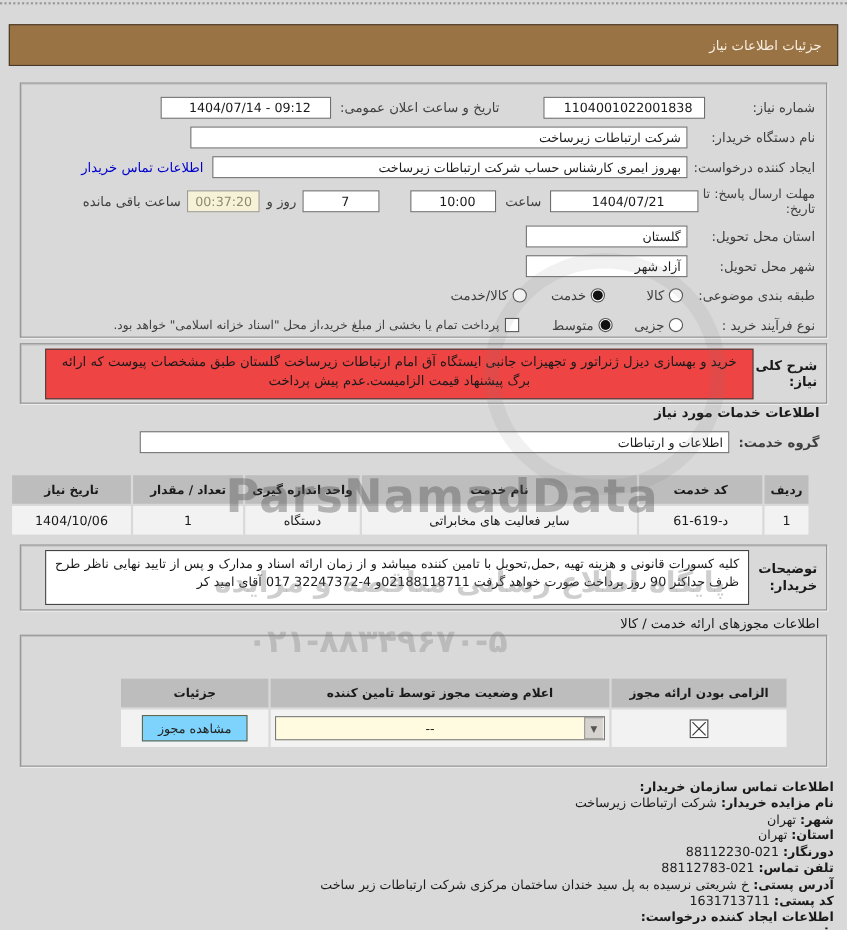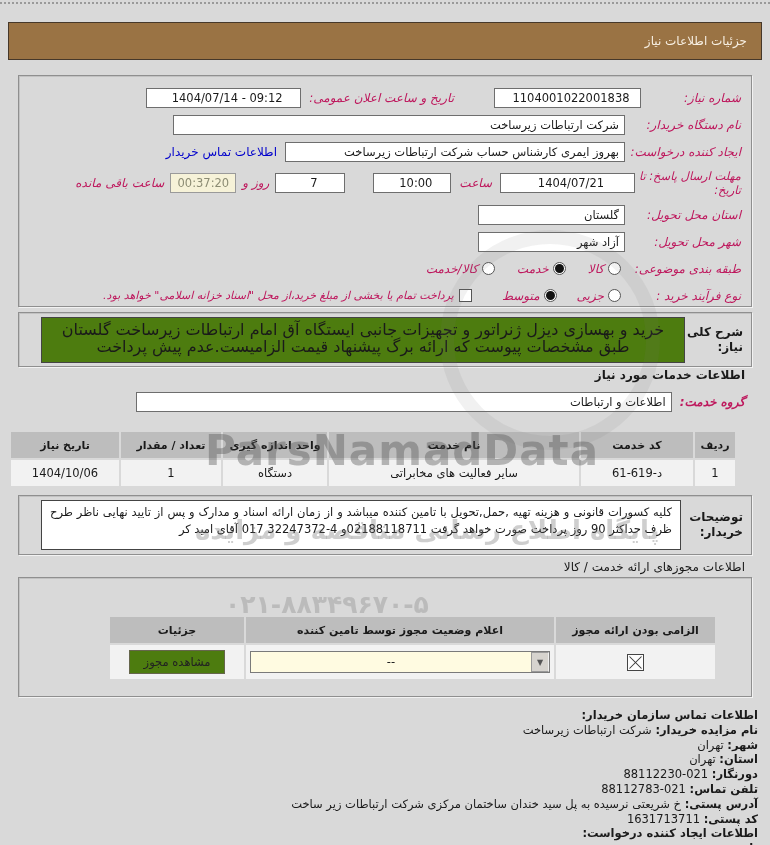--- a/index.html
+++ b/index.html
@@ -12,42 +12,42 @@
   .title-bar { position:absolute; top:22px; right:8px; left:8px; height:38px;
     background:#9a7344; border:1px solid #46382a; color:#f7efe2;
     display:flex; align-items:center; padding-right:14px; font-size:12px; }
 
   .panel { position:absolute; right:18px; left:18px; background:#d9d9d9;
     border:1px solid #8f8f8f; box-shadow: inset 1px 1px 0 #c2c2c2, 1px 1px 0 #f2f2f2; }
   #panel-info { top:75px; height:232px; padding:8px 10px 0 8px; }
 
   .frow { display:flex; align-items:center; height:27px; }
   .frow.tall { height:36px; }
-  .flabel { white-space:nowrap; color:#be185d;font-style:italic; }
+  .flabel { white-space:nowrap; color:#404040; }
   .fbox { background:#fff; border:1px solid #6e6e6e; height:20px; display:flex;
     align-items:center; padding:0 5px; font-size:11.5px; overflow:hidden; white-space:nowrap; }
   .fbox.center { justify-content:center;padding-left:12px; }
   .ltr { direction:ltr; unicode-bidi:isolate; }
 
   .link { color:#0000cc; cursor:pointer; white-space:nowrap; }
 
   .countdown { background:#f6f2d8; border:1px solid #9a9a9a; color:#8c8c74;
     height:20px; width:66px; display:flex; align-items:center; justify-content:center;
     font-size:11.5px; }
 
   .radio { width:13px; height:13px; border:1px solid #555; border-radius:50%;
     background:#fff; display:inline-block; flex:none; margin-left:4px; position:relative; }
   .radio.selected { background:#fff; }
   .radio.selected::after { content:""; position:absolute; inset:1px; border-radius:50%; background:#111; }
   .checkbox { width:13px; height:13px; border:1px solid #555; background:#fff; flex:none; margin-left:5px; }
 
   #panel-desc { top:312px; height:55px; display:flex; align-items:center; padding:4px 8px; }
   .desc-label { font-weight:bold; width:58px; flex:none; line-height:15px; }
-  .desc-box { background:#4d7c0f; border:1px solid #444; flex:1; margin-right:0; margin-left:14px;
-    padding:3px 8px; font-size:16px; line-height:17px; text-align:center; height:46px; }
+  .desc-box { background:#ef4444; border:1px solid #444; flex:1; margin-right:0; margin-left:14px;
+    padding:3px 8px; font-size:12px; line-height:17px; text-align:center; height:46px; }
 
   .section-title { position:absolute; right:25px; font-weight:bold; font-size:12px; }
   #svc-title { top:368px; }
   #grp-row { position:absolute; top:392px; right:25px; left:25px; display:flex; align-items:center; }
   #grp-row .flabel { font-weight:bold; }
   #grp-box { width:536px; margin-right:8px; }
 
   table.grid { position:absolute; border-collapse:separate; border-spacing:2px; }
   #svc-table { top:430px; right:33px; }
   table.grid th { background:#bdbdbd; font-weight:bold; font-size:11px; height:26px; padding:0 4px; }
@@ -68,31 +68,31 @@
   .xbox::before { transform:rotate(45deg); }
   .xbox::after { transform:rotate(-45deg); }
 
   .dropdown { width:300px; height:22px; background:#fffbe1; border:1px solid #7a7a7a;
     margin:0 auto; display:flex; align-items:center; direction:rtl; position:relative; }
   .dropdown .val { flex:1; text-align:center; font-size:11.5px; color:#222; }
   .dd-btn { width:18px; height:20px; background:#d6d3ce; border:1px solid #999;
     border-right:1px solid #efefef; display:flex; align-items:center; justify-content:center;
     font-size:8px; color:#555; flex:none; }
 
-  .btn { display:inline-block; background:#4d7c0f; border:1px solid #66664c; padding:4px 14px;
+  .btn { display:inline-block; background:#7dd3fc; border:1px solid #66664c; padding:4px 14px;
     font-size:11.5px; color:#222; cursor:pointer; }
 
   #contact { position:absolute; top:708px; right:12px; left:12px; font-size:11.5px;
     line-height:14.8px; text-align:right; }
   #contact b { font-weight:bold; }
 
   .wm { position:absolute; pointer-events:none; z-index:6; white-space:nowrap; }
   #wm-brand { top:426px; left:205px; font-size:42px; font-weight:bold; color:rgba(85,85,85,.40); letter-spacing:1px; }
   #wm-line { top:515px; left:195px; font-size:26px; font-weight:bold; color:rgba(105,105,105,.33); }
-  #wm-phone { top:590px; left:225px; font-size:25px; font-weight:bold; color:rgba(110,110,110,.28); letter-spacing:3px; }
+  #wm-phone { top:566px; left:225px; font-size:29px; font-weight:bold; color:rgba(110,110,110,.28); letter-spacing:3px; }
   #wm-circle { top:230px; left:440px; width:220px; height:220px; border:14px solid rgba(120,120,120,.10);
     border-radius:50%; }
 </style>
 </head>
 <body>
 
 <div id="screen">
 
   <div class="dotted-top"></div>
 
@@ -109,21 +109,21 @@
       <span class="fbox center ltr" style="width:155px; margin-right:8px;">1404/07/14 - 09:12</span>
     </div>
 
     <div class="frow">
       <span class="flabel" style="width:116px;">نام دستگاه خریدار:</span>
       <span class="fbox" style="width:452px;">شرکت ارتباطات زیرساخت</span>
     </div>
 
     <div class="frow">
       <span class="flabel" style="width:116px;">ایجاد کننده درخواست:</span>
-      <span class="fbox" style="width:340px;">بهروز ایمری کارشناس حساب شرکت ارتباطات زیرساخت</span>
+      <span class="fbox" style="width:432px;">بهروز ایمری کارشناس حساب شرکت ارتباطات زیرساخت</span>
       <span class="link" style="margin-right:8px;">اطلاعات تماس خریدار</span>
     </div>
 
     <div class="frow tall">
       <span class="flabel" style="width:106px; white-space:normal; font-size:11.5px; line-height:14px;">مهلت ارسال پاسخ: تا تاریخ:</span>
       <span class="fbox center ltr" style="width:135px;">1404/07/21</span>
       <span class="flabel" style="margin-right:8px;">ساعت</span>
       <span class="fbox center ltr" style="width:78px; margin-right:8px;">10:00</span>
       <span class="fbox center ltr" style="width:70px; margin-right:28px;">7</span>
       <span class="flabel" style="margin-right:6px;">روز و</span>
@@ -137,21 +137,21 @@
     </div>
 
     <div class="frow">
       <span class="flabel" style="width:116px;">شهر محل تحویل:</span>
       <span class="fbox" style="width:147px;">آزاد شهر</span>
     </div>
 
     <div class="frow">
       <span class="flabel" style="width:120px;">طبقه بندی موضوعی:</span>
       <span class="radio"></span>
-      <span class="flabel" style="margin-left:22px;text-align:right;">کالا</span>
+      <span class="flabel" style="margin-left:38px;text-align:right;">کالا</span>
       <span class="radio selected"></span>
       <span class="flabel" style="margin-left:22px;">خدمت</span>
       <span class="radio"></span>
       <span class="flabel">کالا/خدمت</span>
     </div>
 
     <div class="frow">
       <span class="flabel" style="width:120px;">نوع فرآیند خرید :</span>
       <span class="radio"></span>
       <span class="flabel" style="margin-left:20px;">جزیی</span>

